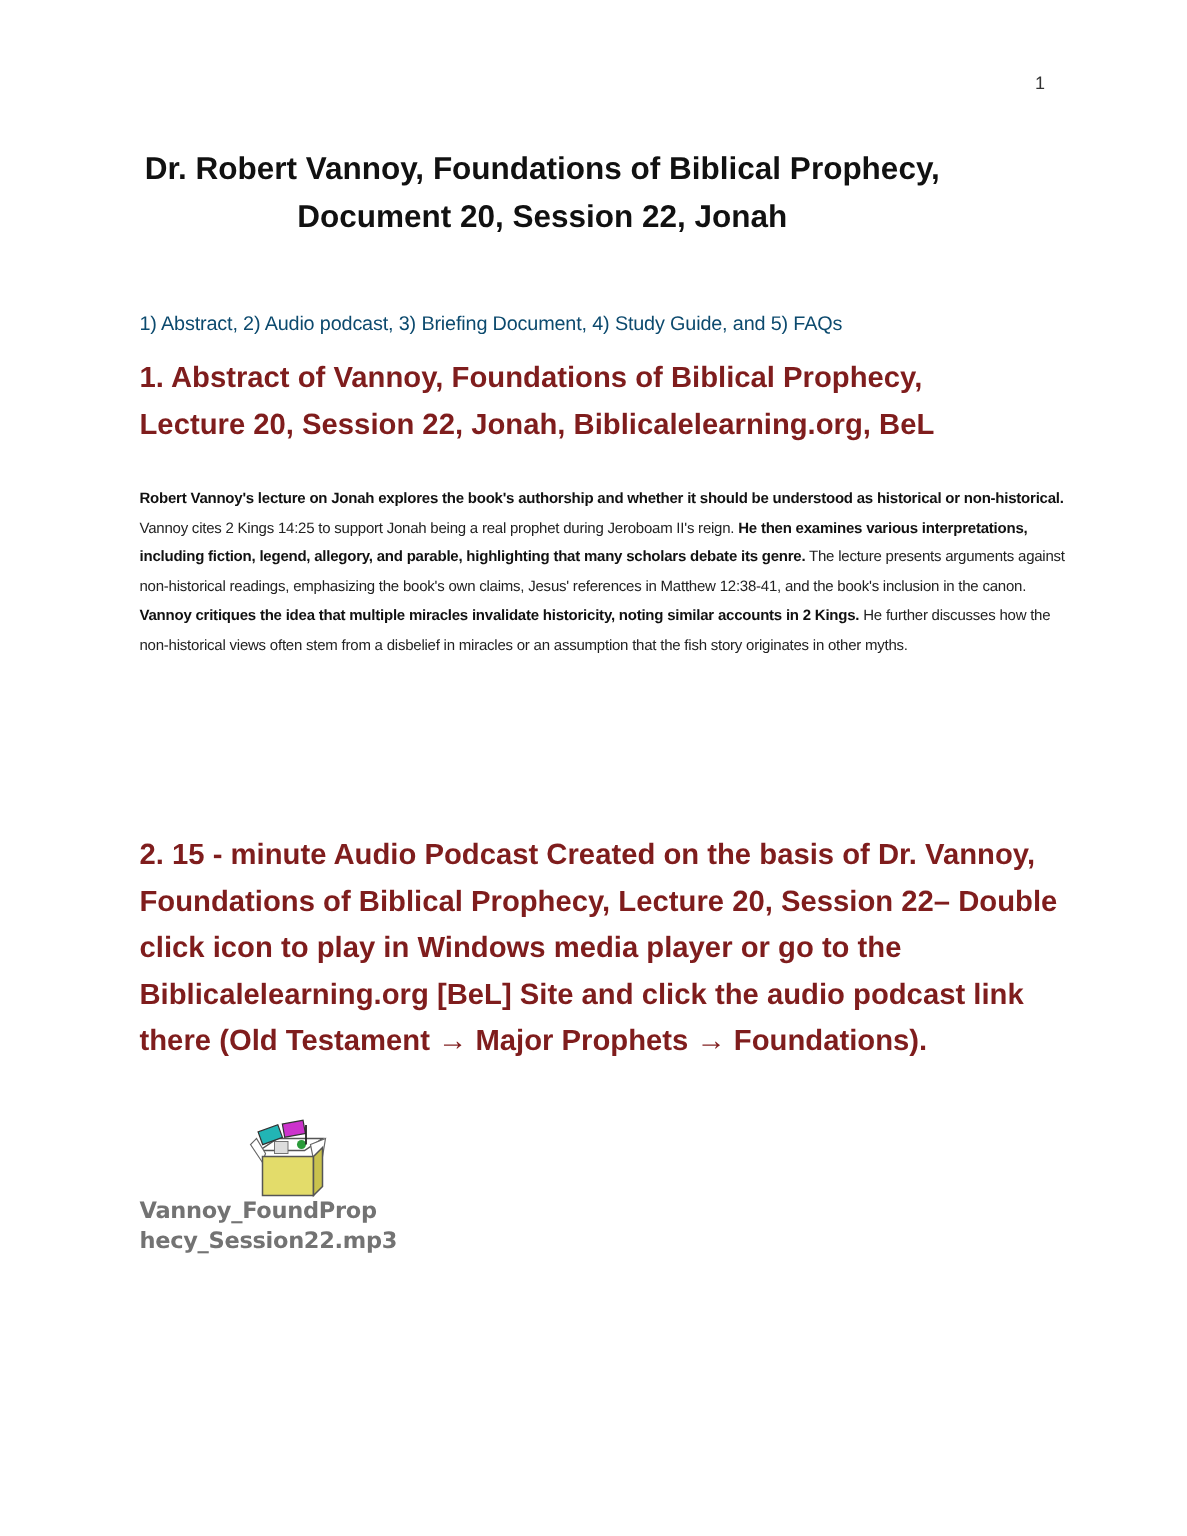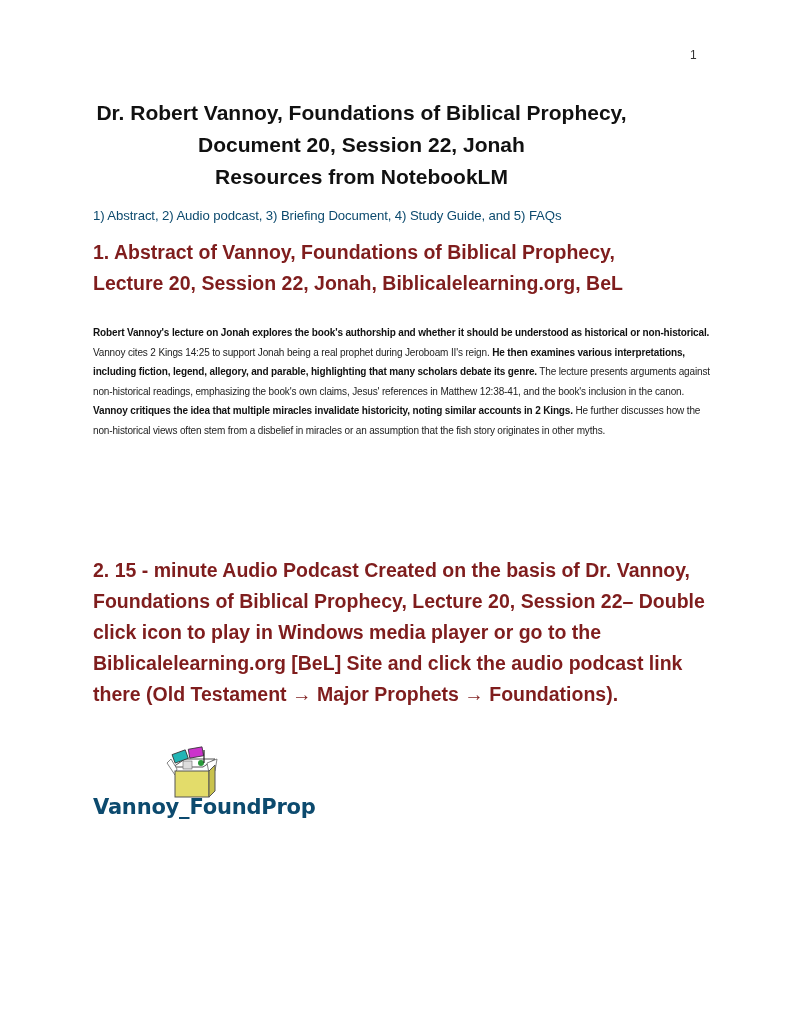--- a/index.html
+++ b/index.html
@@ -12,32 +12,31 @@
     .h1 { position: absolute; left: 93px; font-weight: bold; font-size: 19.5px; line-height: 31px; color: #7f1d1d; }
     .h1.abs { top: 237px; width: 640px; }
     .abstract { position: absolute; top: 323px; left: 93px; width: 620px; font-size: 10px;
                 line-height: 19.6px; color: #222; letter-spacing: -0.15px; }
     .abstract b { color: #111; }
     .h1.pod { top: 555px; width: 620px; line-height: 31px; }
     .arrow { font-weight: bold; }
     .attach { position: absolute; top: 745px; left: 93px; width: 220px; cursor: pointer; }
     .attach-icon { position: absolute; left: 70px; top: 0; width: 60px; height: 55px; }
     .attach-label { position: absolute; top: 52px; left: 0; font-family: "DejaVu Sans", sans-serif;
-                    font-weight: bold; font-size: 21px; line-height: 20px; color: #0c4a6e;
+                    font-weight: bold; font-size: 15px; line-height: 20px; color: #737373;
                     letter-spacing: -0.2px; white-space: pre; }
   </style>
 </head>
 <body>
 
 <div class="page-num">1</div>
 
 <div class="title">
   <div>Dr. Robert Vannoy, Foundations of Biblical Prophecy,</div>
   <div>Document 20, Session 22, Jonah</div>
-  <div>Resources from NotebookLM</div>
 </div>
 
 <div class="toc">1) Abstract, 2) Audio podcast, 3) Briefing Document, 4) Study Guide, and 5) FAQs</div>
 
 <div class="h1 abs">
   <div>1. Abstract of Vannoy, Foundations of Biblical Prophecy,</div>
   <div>Lecture 20, Session 22, Jonah, Biblicalelearning.org, BeL</div>
 </div>
 
 <div class="abstract"><b> Robert Vannoy's lecture on Jonah explores the book's authorship and whether it should be understood as historical or non-historical.</b><span> Vannoy cites 2 Kings 14:25 to support Jonah being a real prophet during Jeroboam II's reign. </span><b>He then examines various interpretations, including fiction, legend, allegory, and parable, highlighting that many scholars debate its genre.</b><span> The lecture presents arguments against non-historical readings, emphasizing the book's own claims, Jesus' references in Matthew 12:38-41, and the book's inclusion in the canon. </span><b>Vannoy critiques the idea that multiple miracles invalidate historicity, noting similar accounts in 2 Kings.</b><span> He further discusses how the non-historical views often stem from a disbelief in miracles or an assumption that the fish story originates in other myths.</span></div>
@@ -50,14 +49,14 @@
     <rect x="26" y="3" width="14" height="9" fill="#cc33cc" stroke="#333" stroke-width="0.8" transform="rotate(-10 33 8)"></rect>
     <rect x="10" y="7" width="14" height="9" fill="#22b5b5" stroke="#333" stroke-width="0.8" transform="rotate(-20 17 11)"></rect>
     <circle cx="38" cy="18" r="3" fill="#2a9a3a"></circle>
     <line x1="41" y1="18" x2="41" y2="5" stroke="#222" stroke-width="1.2"></line>
     <rect x="20" y="16" width="9" height="8" fill="#ddd" stroke="#666" stroke-width="0.6"></rect>
     <polygon points="4,18 12,30 14,24 8,14" fill="#ffffff" stroke="#666" stroke-width="0.8"></polygon>
     <polygon points="44,18 54,14 52,26 46,28" fill="#ffffff" stroke="#666" stroke-width="0.8"></polygon>
     <rect x="12" y="26" width="34" height="26" fill="#e3dc6a" stroke="#555" stroke-width="1"></rect>
     <polygon points="46,26 52,20 52,46 46,52" fill="#c9c24d" stroke="#555" stroke-width="1"></polygon>
   </svg>
-  <div class="attach-label"><div>Vannoy_FoundProp</div></div>
+  <div class="attach-label"><div>Vannoy_FoundProp</div><div>hecy_Session22.mp3</div></div>
 </div>
 
 </body></html>

